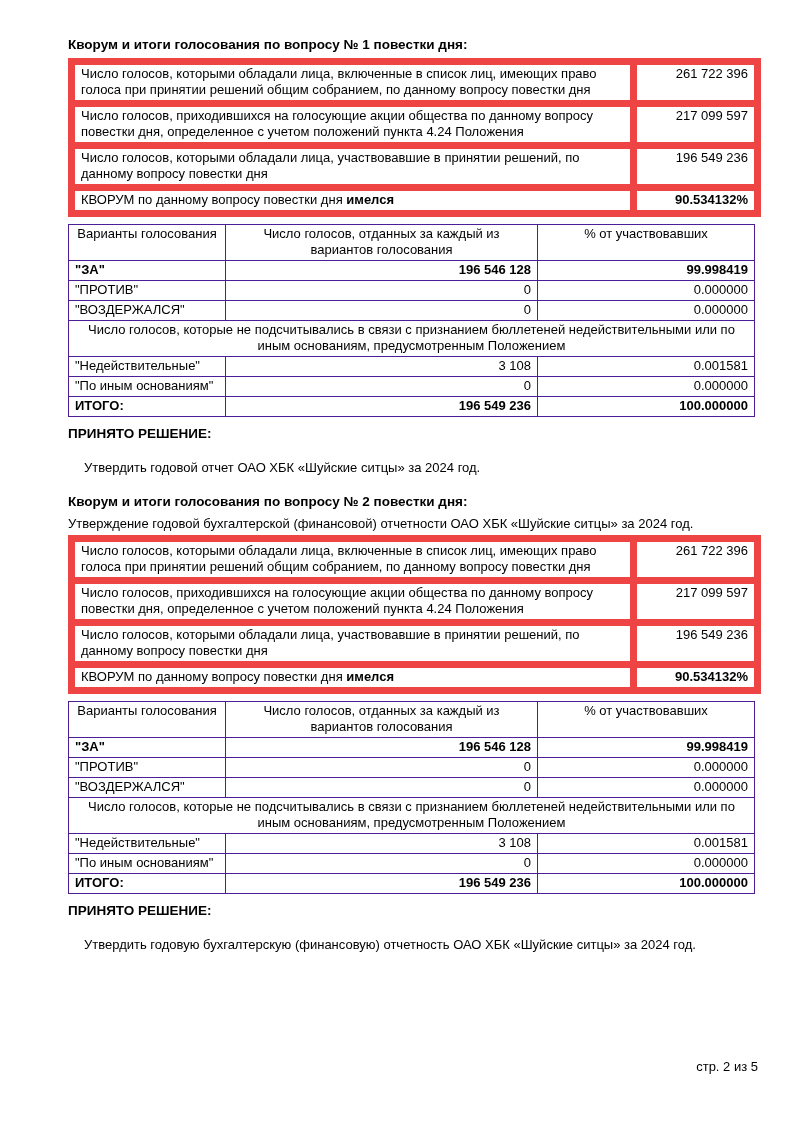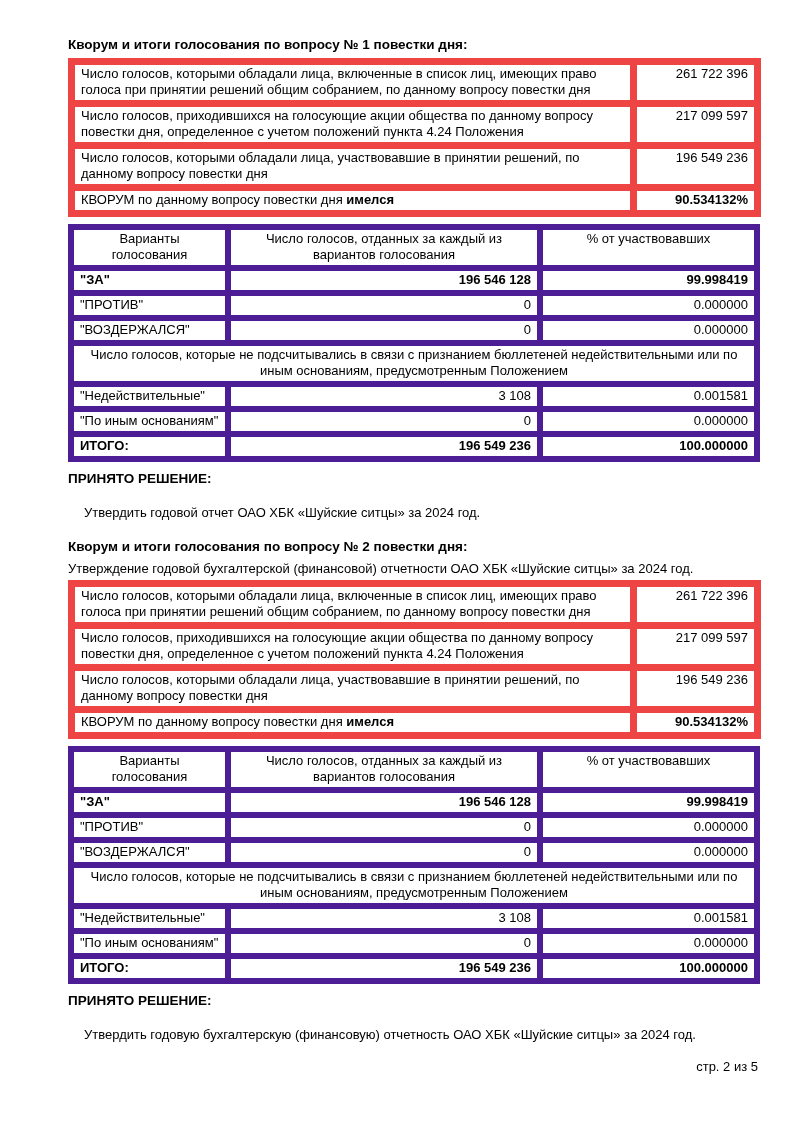--- a/index.html
+++ b/index.html
@@ -25,21 +25,21 @@
     vertical-align:top;
     line-height:16px;
     word-wrap:break-word;
   }
   .q-val { text-align:right; white-space:nowrap; }
   .kv-status { font-weight:bold; }
   .kv-val { font-weight:bold; }
 
   .v-table { margin:0 0 7px 0; }
   .v-table th, .v-table td {
-    border:6px solid #4c1d95;
+    border:1px solid #4c1d95;
     padding:1px 6px 2px 6px;
     vertical-align:top;
     line-height:16px;
     word-wrap:break-word;
   }
   .v-table th { font-weight:normal; text-align:center; }
   .num { text-align:right; white-space:nowrap; }
   .row-bold { font-weight:bold; }
   .note-cell { text-align:center; }
 

